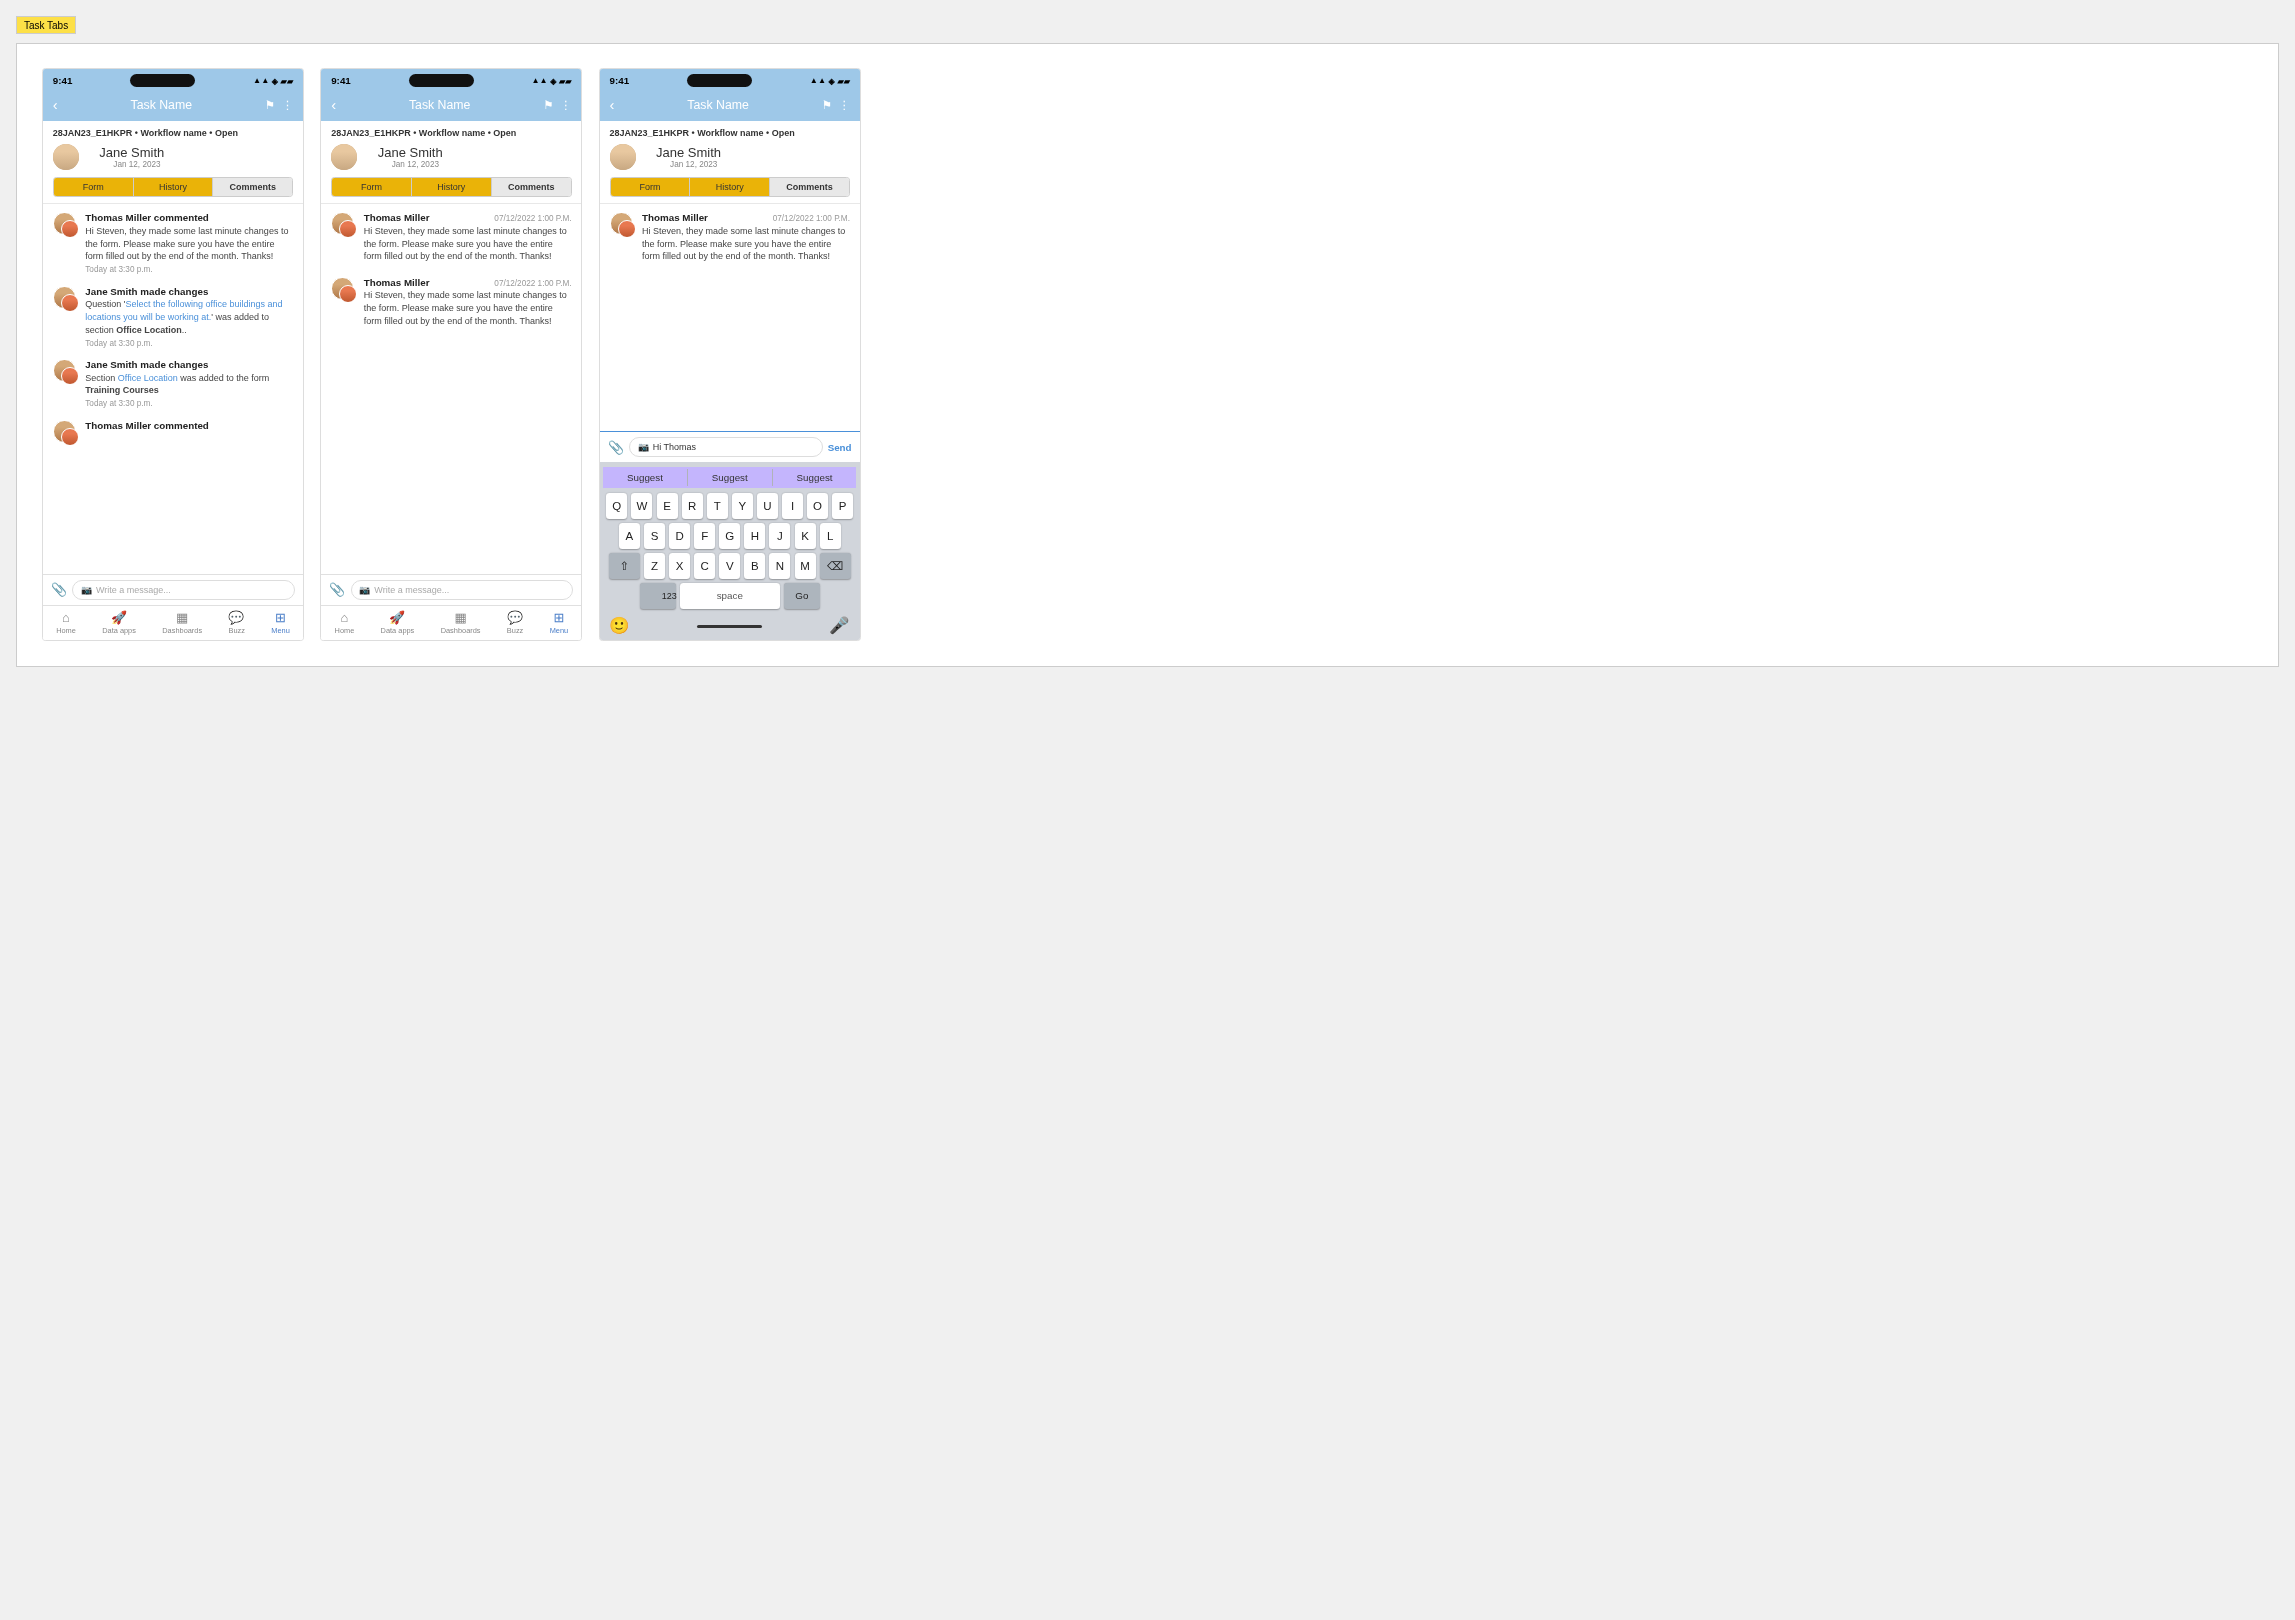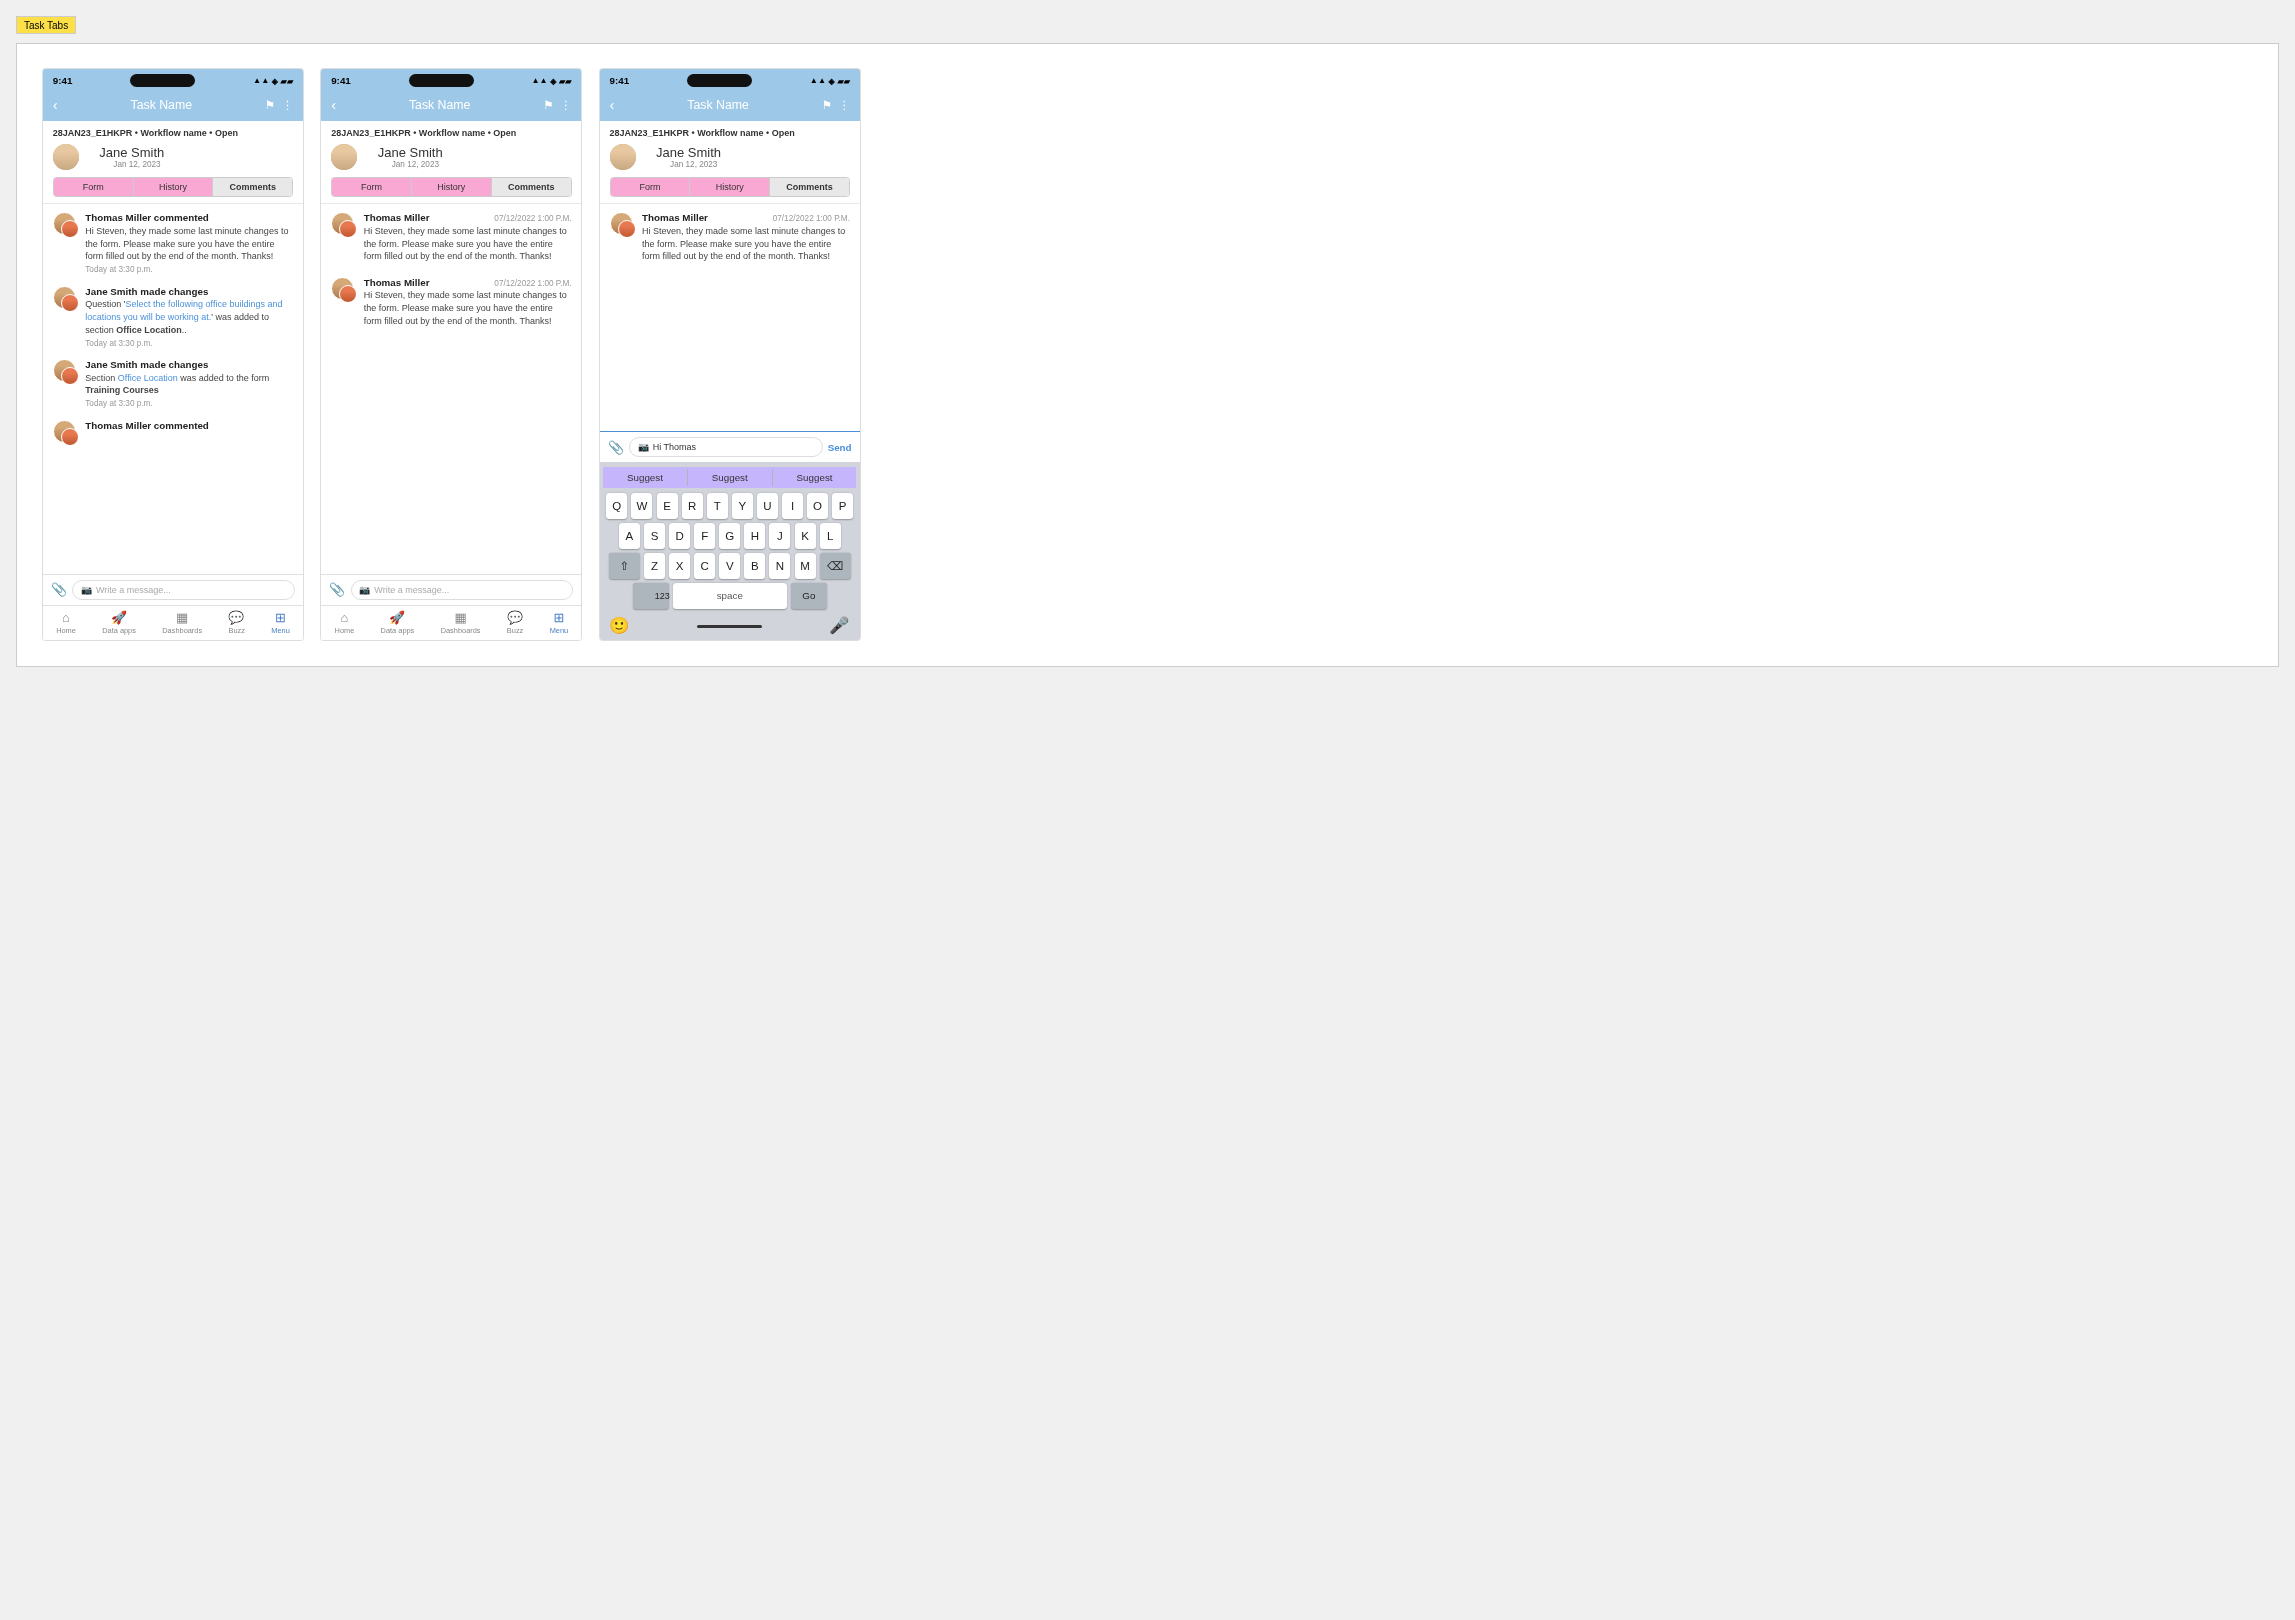--- a/index.html
+++ b/index.html
@@ -94,21 +94,21 @@
       border: 0.8px solid #ccc;
       border-radius: 3.3px;
       overflow: hidden;
     }
     .tab-btn {
       flex: 1;
       text-align: center;
       padding: 4.1px 3.3px;
       font-size: 9px;
       cursor: pointer;
-      background: #f9a8d4;
+      background: #eab308;
       border-right: 0.8px solid #ccc;
       color: #333;
     }
     .tab-btn:last-child { border-right: none; }
     .tab-btn.active { background: #e8e8e8; font-weight: 600; }
 
     
     .content-area {
       padding: 8.2px 9.8px;
       overflow-y: auto;
@@ -212,21 +212,21 @@
       color: #222;
     }
     .key.dark {
       background: #adb5bd;
       color: #222;
     }
     .key.wide {
       width: 31px;
     }
     .key.space {
-      width: 114px;
+      width: 100px;
       font-size: 9.8px;
       color: #555;
     }
     .key.go {
       width: 36px;
       font-size: 9.8px;
       background: #adb5bd;
       color: #222;
     }
     .emoji-mic-row {

